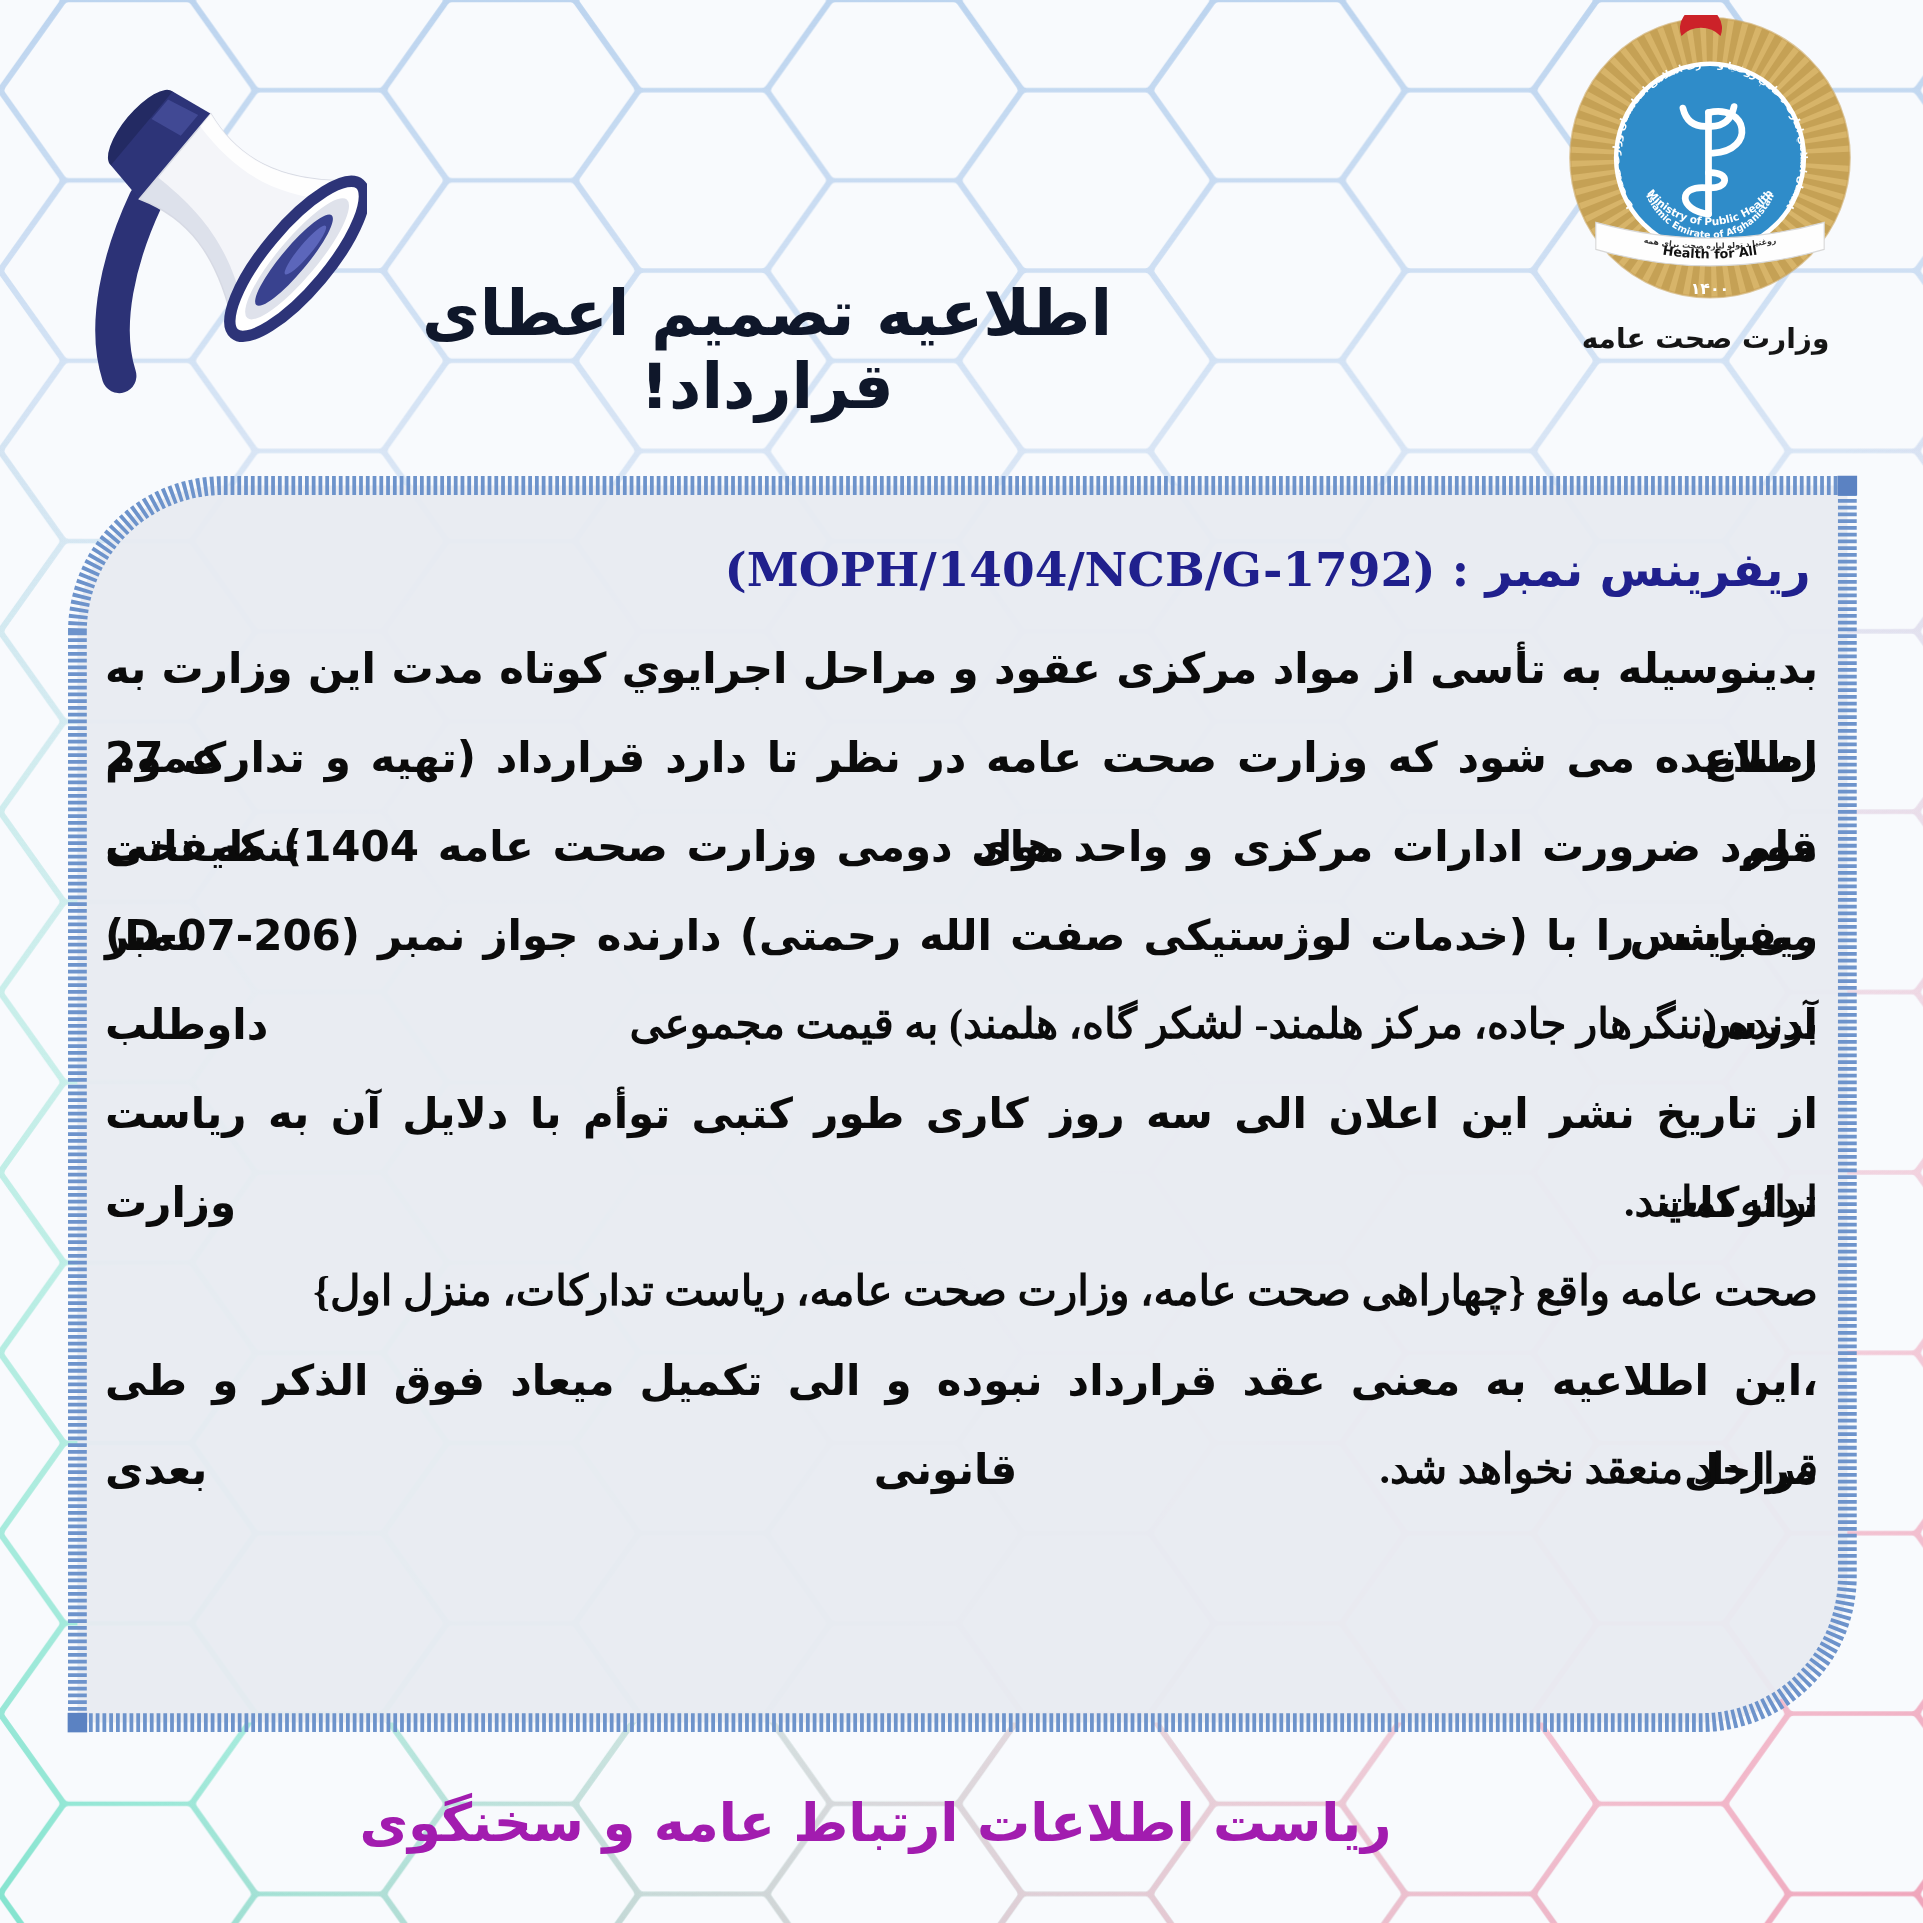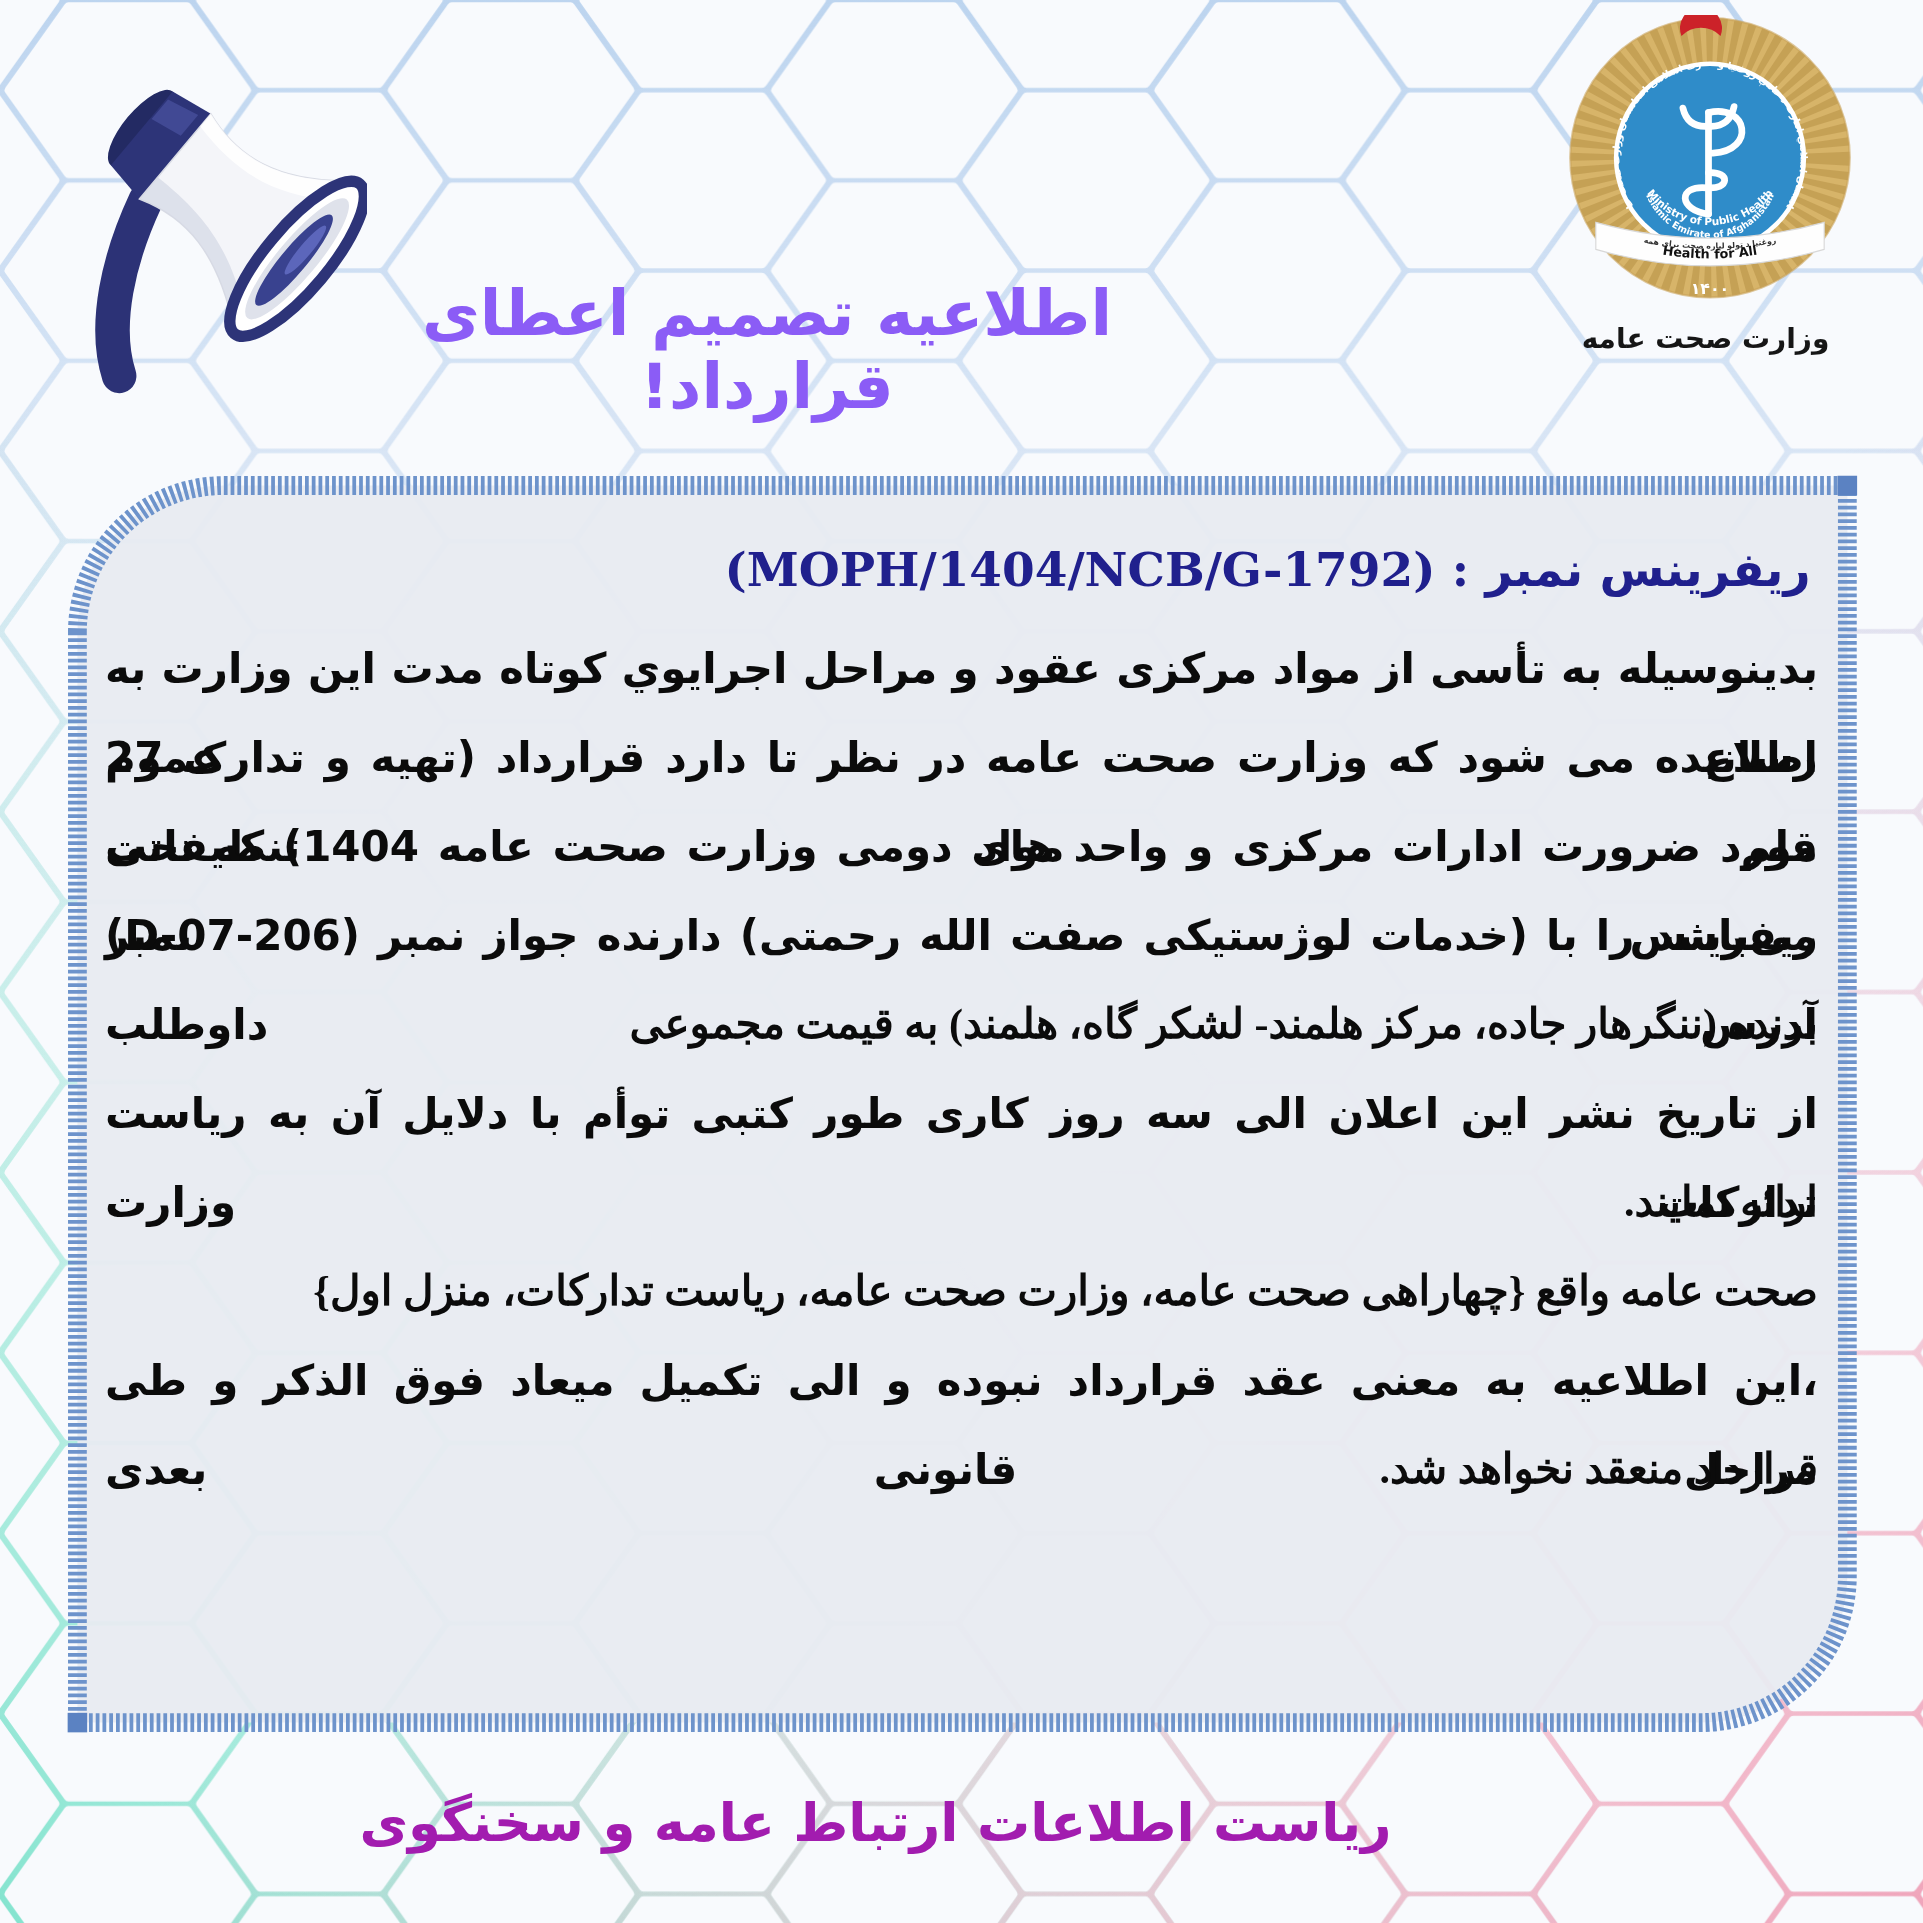--- a/index.html
+++ b/index.html
@@ -7,21 +7,21 @@
     position:relative;width:1924px;height:1924px;overflow:hidden;
     background:#f8fafd;
     font-family:"DejaVu Sans", sans-serif;
   }
   #bg-svg{position:absolute;left:0;top:0;z-index:0;}
   #megaphone-svg{position:absolute;left:13.5px;top:9px;z-index:2;}
   #emblem-svg{position:absolute;left:1556px;top:15px;z-index:2;}
   #page-title{
     position:absolute;left:316px;top:277px;width:902px;z-index:2;
     text-align:center;direction:rtl;
-    font-size:63px;font-weight:bold;color:#8b5cf6;
+    font-size:63px;font-weight:bold;color:#0f172a;
   }
   #wordmark{
     position:absolute;left:1544px;top:322px;width:323px;z-index:2;
     text-align:center;direction:rtl;
     font-size:28px;font-weight:bold;color:#161616;
   }
   #notice-text{
     position:absolute;left:105px;top:525px;width:1713px;z-index:3;
     direction:rtl;
   }

